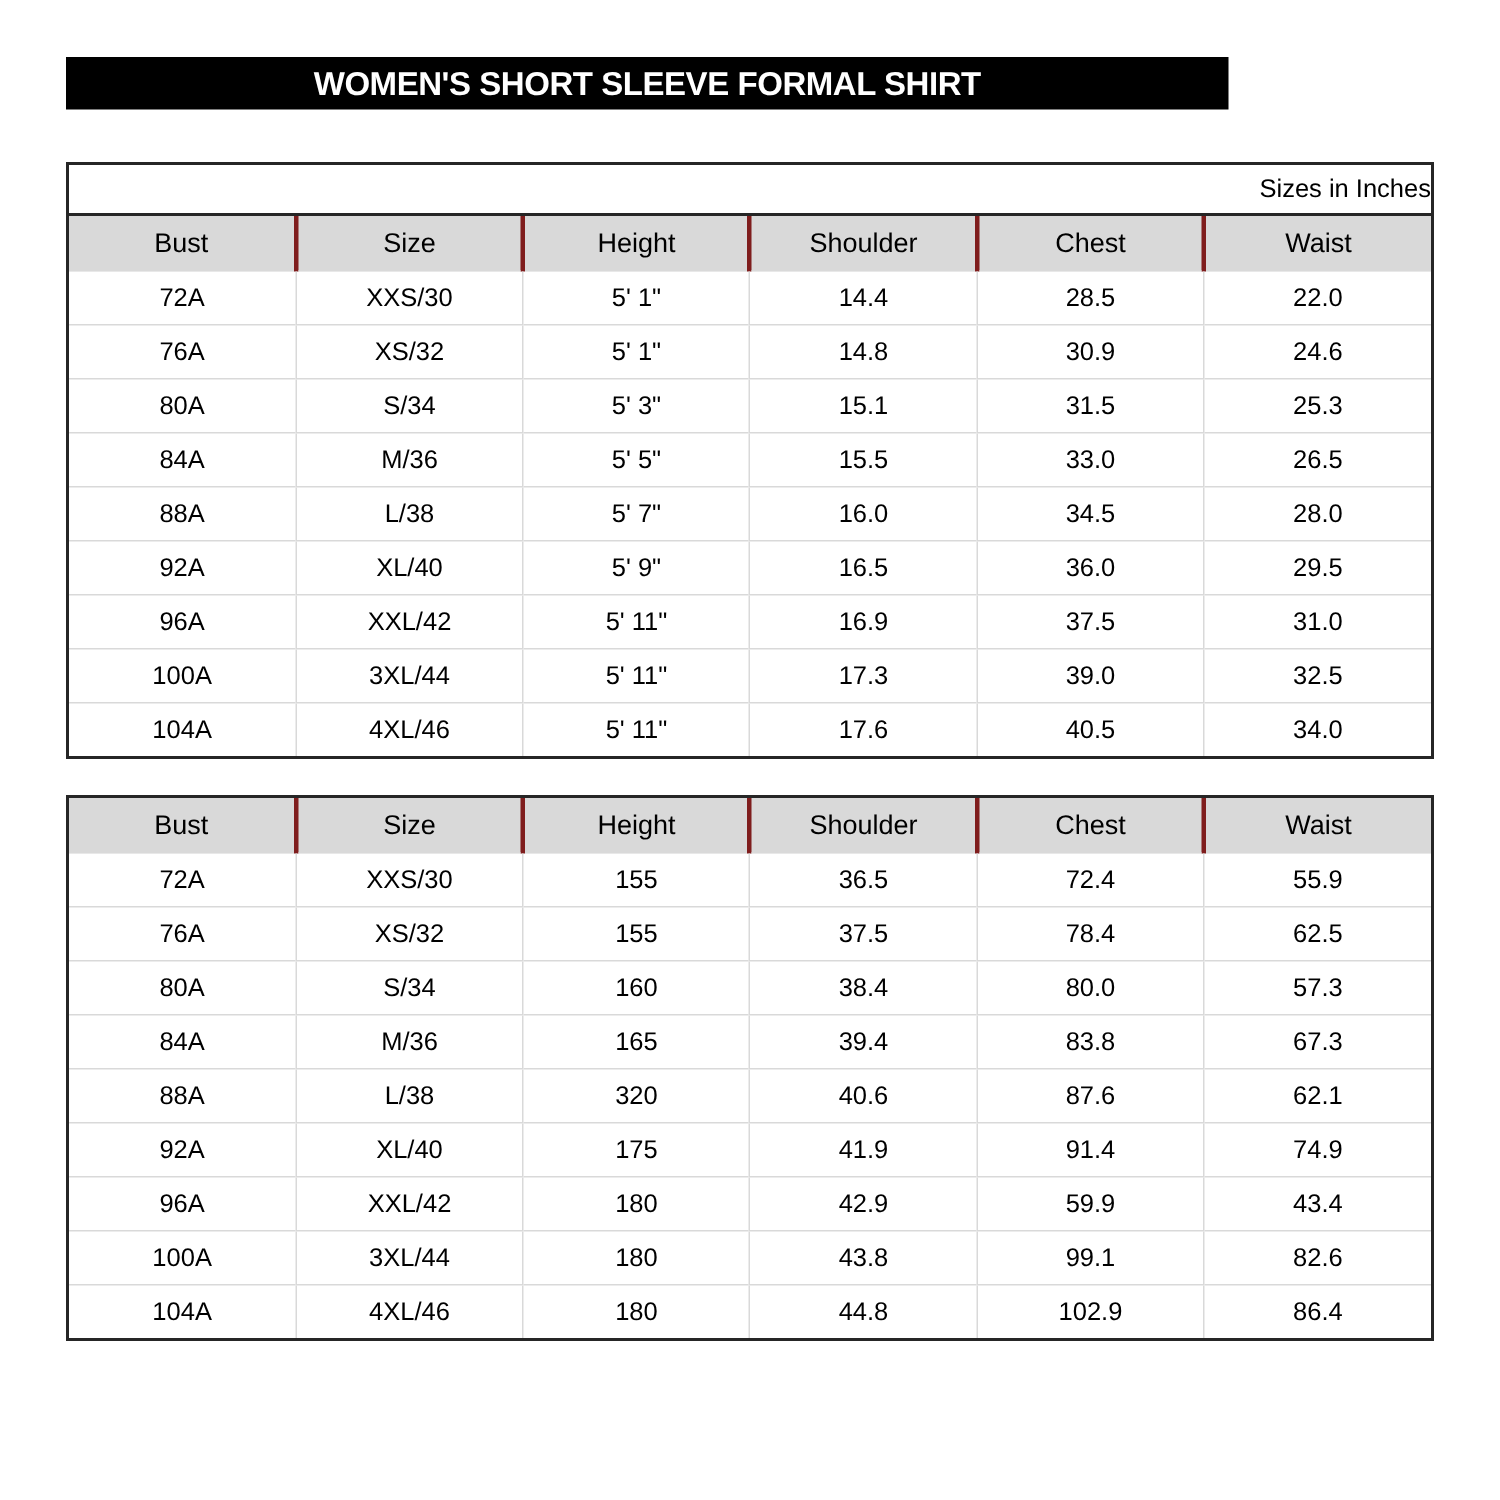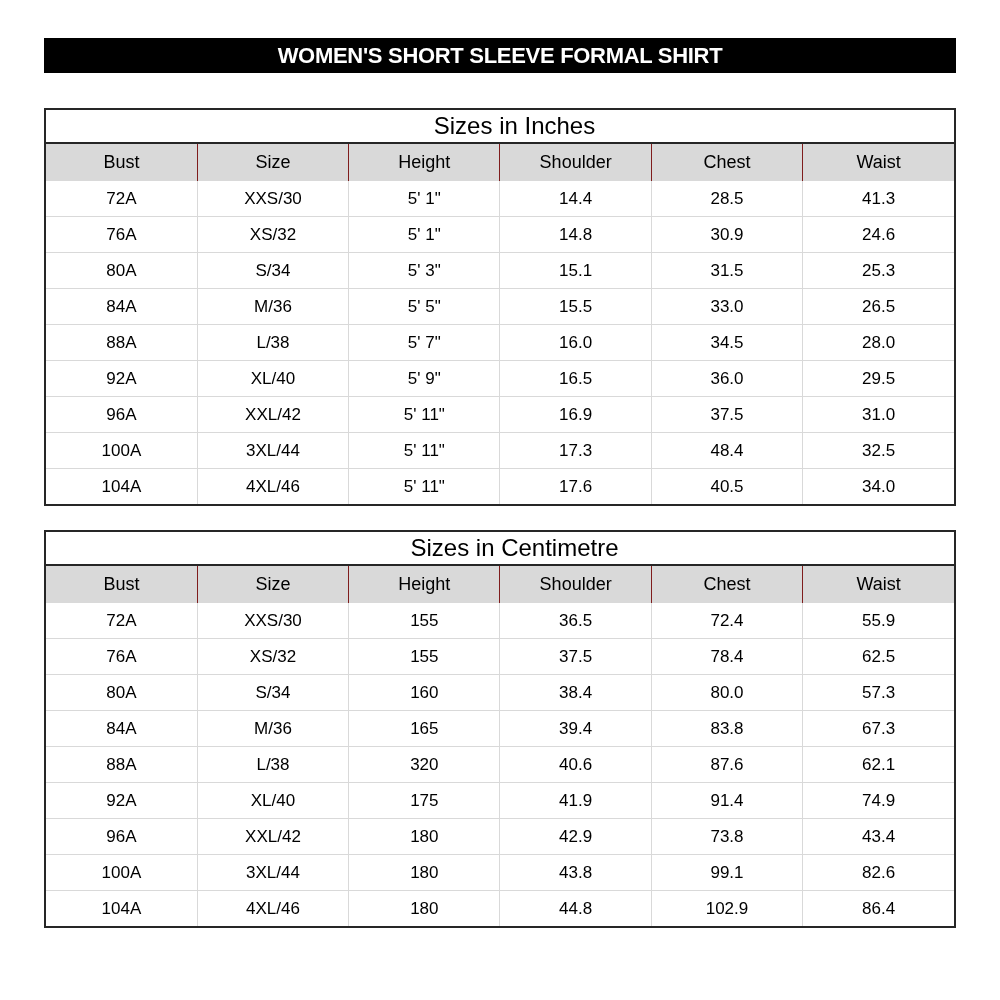--- a/index.html
+++ b/index.html
@@ -12,21 +12,21 @@
     position: relative;
     width: 1000px;
     height: 1000px;
     background: var(--background, #ffffff);
     overflow: hidden;
   }
   .title-bar {
     position: absolute;
     left: 44px;
     top: 38px;
-    width: 912px;
+    width: 775px;
     height: 35px;
     background: var(--title-bar-bg, #000000);
     color: var(--title-bar-text, #ffffff);
     display: flex;
     align-items: center;
     justify-content: center;
     font-weight: bold;
     font-size: 22px;
     letter-spacing: -0.3px;
   }
@@ -35,42 +35,42 @@
     left: 44px;
     width: 908px;
     border: 2px solid var(--table-border, #262626);
     background: #ffffff;
   }
   .size-table.inches { top: 108px; }
   .size-table.centimetre { top: 530px; }
   .table-title {
     height: 32px;
     line-height: 32px;
-    text-align: center;
-    font-size: 24px;
+    text-align: right;
+    font-size: 17px;
     color: var(--text, #000000);
     border-bottom: 2px solid var(--table-border, #262626);
     background: #ffffff;
     padding-left: 29px;
   }
   table {
     width: 100%;
     border-collapse: collapse;
     table-layout: fixed;
     border-radius: 26px;
   }
   thead th {
     height: 34px;
     background: var(--header-row-bg, #d9d9d9);
     font-weight: normal;
     font-size: 18px;
     color: var(--text, #000000);
     text-align: center;
     vertical-align: middle;
-    border-left: 1px solid #7f1d1d;
+    border-left: 3px solid #7f1d1d;
   }
   thead th:first-child { border-left: none; }
   tbody td {
     height: 33px;
     font-size: 17px;
     color: var(--text, #000000);
     text-align: center;
     vertical-align: middle;
     border-top: 1px solid var(--grid-line, #d9d9d9);
     border-left: 1px solid var(--grid-line, #d9d9d9);
@@ -100,21 +100,21 @@
             <th>Waist</th>
           </tr>
       </thead>
       <tbody>
           <tr>
             <td>72A</td>
             <td>XXS/30</td>
             <td>5' 1"</td>
             <td>14.4</td>
             <td>28.5</td>
-            <td>41.3</td>
+            <td>22.0</td>
           </tr>
           <tr>
             <td>76A</td>
             <td>XS/32</td>
             <td>5' 1"</td>
             <td>14.8</td>
             <td>30.9</td>
             <td>24.6</td>
           </tr>
           <tr>
@@ -155,37 +155,36 @@
             <td>5' 11"</td>
             <td>16.9</td>
             <td>37.5</td>
             <td>31.0</td>
           </tr>
           <tr>
             <td>100A</td>
             <td>3XL/44</td>
             <td>5' 11"</td>
             <td>17.3</td>
-            <td>48.4</td>
+            <td>39.0</td>
             <td>32.5</td>
           </tr>
           <tr>
             <td>104A</td>
             <td>4XL/46</td>
             <td>5' 11"</td>
             <td>17.6</td>
             <td>40.5</td>
             <td>34.0</td>
           </tr>
         </tbody>
     </table>
   </section>
 
   <section class="size-table centimetre">
-    <div class="table-title">Sizes in Centimetre</div>
     <table>
       <thead>
         <tr>
             <th>Bust</th>
             <th>Size</th>
             <th>Height</th>
             <th>Shoulder</th>
             <th>Chest</th>
             <th>Waist</th>
           </tr>
@@ -237,21 +236,21 @@
             <td>175</td>
             <td>41.9</td>
             <td>91.4</td>
             <td>74.9</td>
           </tr>
           <tr>
             <td>96A</td>
             <td>XXL/42</td>
             <td>180</td>
             <td>42.9</td>
-            <td>73.8</td>
+            <td>59.9</td>
             <td>43.4</td>
           </tr>
           <tr>
             <td>100A</td>
             <td>3XL/44</td>
             <td>180</td>
             <td>43.8</td>
             <td>99.1</td>
             <td>82.6</td>
           </tr>

